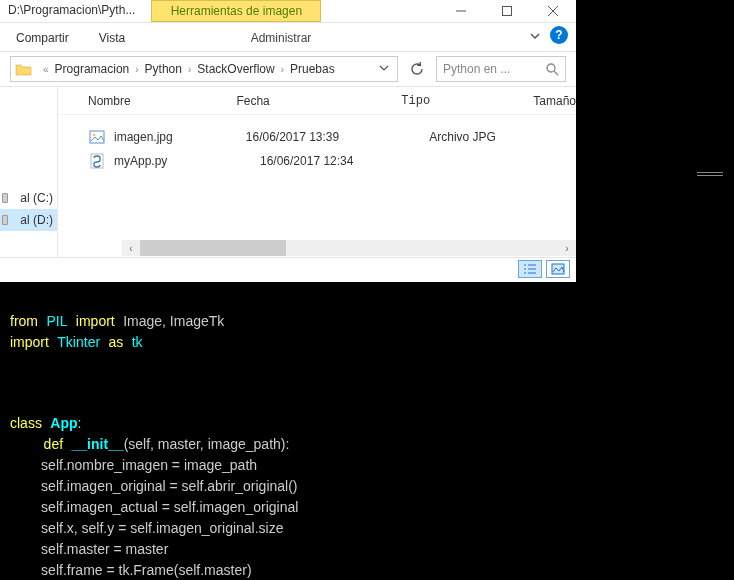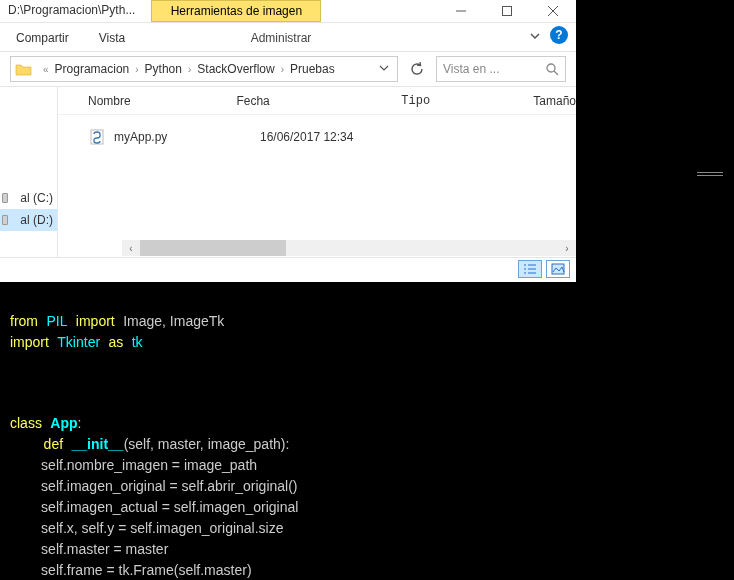--- a/index.html
+++ b/index.html
@@ -2,21 +2,21 @@
 <html><head>
 <meta charset="utf-8">
 <style>
 * { margin: 0; padding: 0; box-sizing: border-box; font-family: "Segoe UI", Tahoma, sans-serif; }
 body { width: 734px; height: 580px; background: #000; overflow: hidden; }
 
 
 .explorer { position: absolute; left: 0; top: 0; width: 576px; height: 282px; background: #fff; }
 .titlebar { height: 23px; display: flex; align-items: stretch; border-bottom: 1px solid #e5e5e5; }
 .titlebar .path { flex: 0 0 auto; padding: 3px 8px; font-size: 12px; color: #333; white-space: nowrap; overflow: hidden; text-overflow: ellipsis; max-width: 180px; }
-.titlebar .contextual-tab { flex: 0 0 auto; width: 170px; background: #ffe36e; color: #000000; font-size: 12px; display:flex; align-items:center; justify-content:center; border: 1px solid #d6c04f; margin-left: 8px; }
+.titlebar .contextual-tab { flex: 0 0 auto; width: 170px; background: #ffe36e; color: #4d7c0f; font-size: 12px; display:flex; align-items:center; justify-content:center; border: 1px solid #d6c04f; margin-left: 8px; }
 .titlebar .spacer { flex: 1; }
 .winbtn { width: 46px; display:flex; align-items:center; justify-content:center; color:#555; }
 .winbtn svg { width: 12px; height: 12px; }
 
 .ribbon-tabs { height: 28px; display:flex; align-items:flex-end; font-size:12px; padding-left: 12px; gap: 22px; position: relative; }
 .ribbon-tabs .tab { padding: 4px 4px 6px; color:#333; }
 .ribbon-tabs .admin-tab { position:absolute; left:196px; width:170px; text-align:center; color:#444; padding:4px 0 6px; }
 .ribbon-tabs .ribbon-toggle { position:absolute; right: 34px; top: 6px; }
 .ribbon-tabs .help { position:absolute; right: 8px; top: 3px; width:18px; height:18px; border-radius:50%; background:#0078d7; color:#fff; display:flex; align-items:center; justify-content:center; font-size:12px; font-weight:bold; }
 
@@ -128,21 +128,21 @@
             <polyline points="1,3 5,7 9,3" fill="none" stroke="#555" stroke-width="1.2"></polyline>
           </svg></span>
     </div>
     <div class="refresh-btn">
         <svg width="16" height="16" viewBox="0 0 16 16">
           <path d="M13 8a5 5 0 1 1-1.8-3.8" fill="none" stroke="#555" stroke-width="1.4"></path>
           <polyline points="11,1 11.5,4.5 8,4" fill="none" stroke="#555" stroke-width="1.4"></polyline>
         </svg>
       </div>
     <div class="search-box">
-      <span>Vista en ...</span>
+      <span>Python en ...</span>
       <svg width="13" height="13" viewBox="0 0 13 13">
           <circle cx="5" cy="5" r="4" fill="none" stroke="#888" stroke-width="1.3"></circle>
           <line x1="8" y1="8" x2="12" y2="12" stroke="#888" stroke-width="1.3"></line>
         </svg>
     </div>
   </div>
 
   <div class="content-area">
     <div class="tree-pane">
       <div class="drive">
@@ -158,20 +158,34 @@
     <div class="list-pane">
       <div class="col-headers">
         <span class="up-arrow">˄</span>
         <div class="col name">Nombre</div>
         <div class="col date">Fecha</div>
         <div class="col type">Tipo</div>
         <div class="col size">Tamaño</div>
       </div>
       <div class="rows">
         <div style="height:10px"></div>
+        <div class="row">
+          <div class="name-cell">
+            <span class="ico">
+                <svg width="16" height="16" viewBox="0 0 16 16">
+                  <rect x="1" y="2" width="14" height="12" fill="#fff" stroke="#5a8fd6"></rect>
+                  <circle cx="5" cy="6" r="1.3" fill="#f3c246"></circle>
+                  <polyline points="2,12 6,8 9,11 12,7 15,12" fill="none" stroke="#5a8fd6" stroke-width="1"></polyline>
+                </svg>
+              </span>
+            <span>imagen.jpg</span>
+          </div>
+          <div class="date-cell">16/06/2017 13:39</div>
+          <div class="type-cell">Archivo JPG</div>
+        </div>
         <div class="row">
           <div class="name-cell">
             <span class="ico">
                 <svg width="16" height="16" viewBox="0 0 16 16">
                   <rect x="2" y="1" width="12" height="14" fill="#fff" stroke="#bbb"></rect>
                   <path d="M5 5 q0 -2 3 -2 q3 0 3 2 v2 q0 2 -3 2 q-3 0 -3 2 v1 q0 2 3 2 q3 0 3 -2" fill="none" stroke="#3776ab" stroke-width="1.3"></path>
                 </svg>
               </span>
             <span>myApp.py</span>
           </div>

